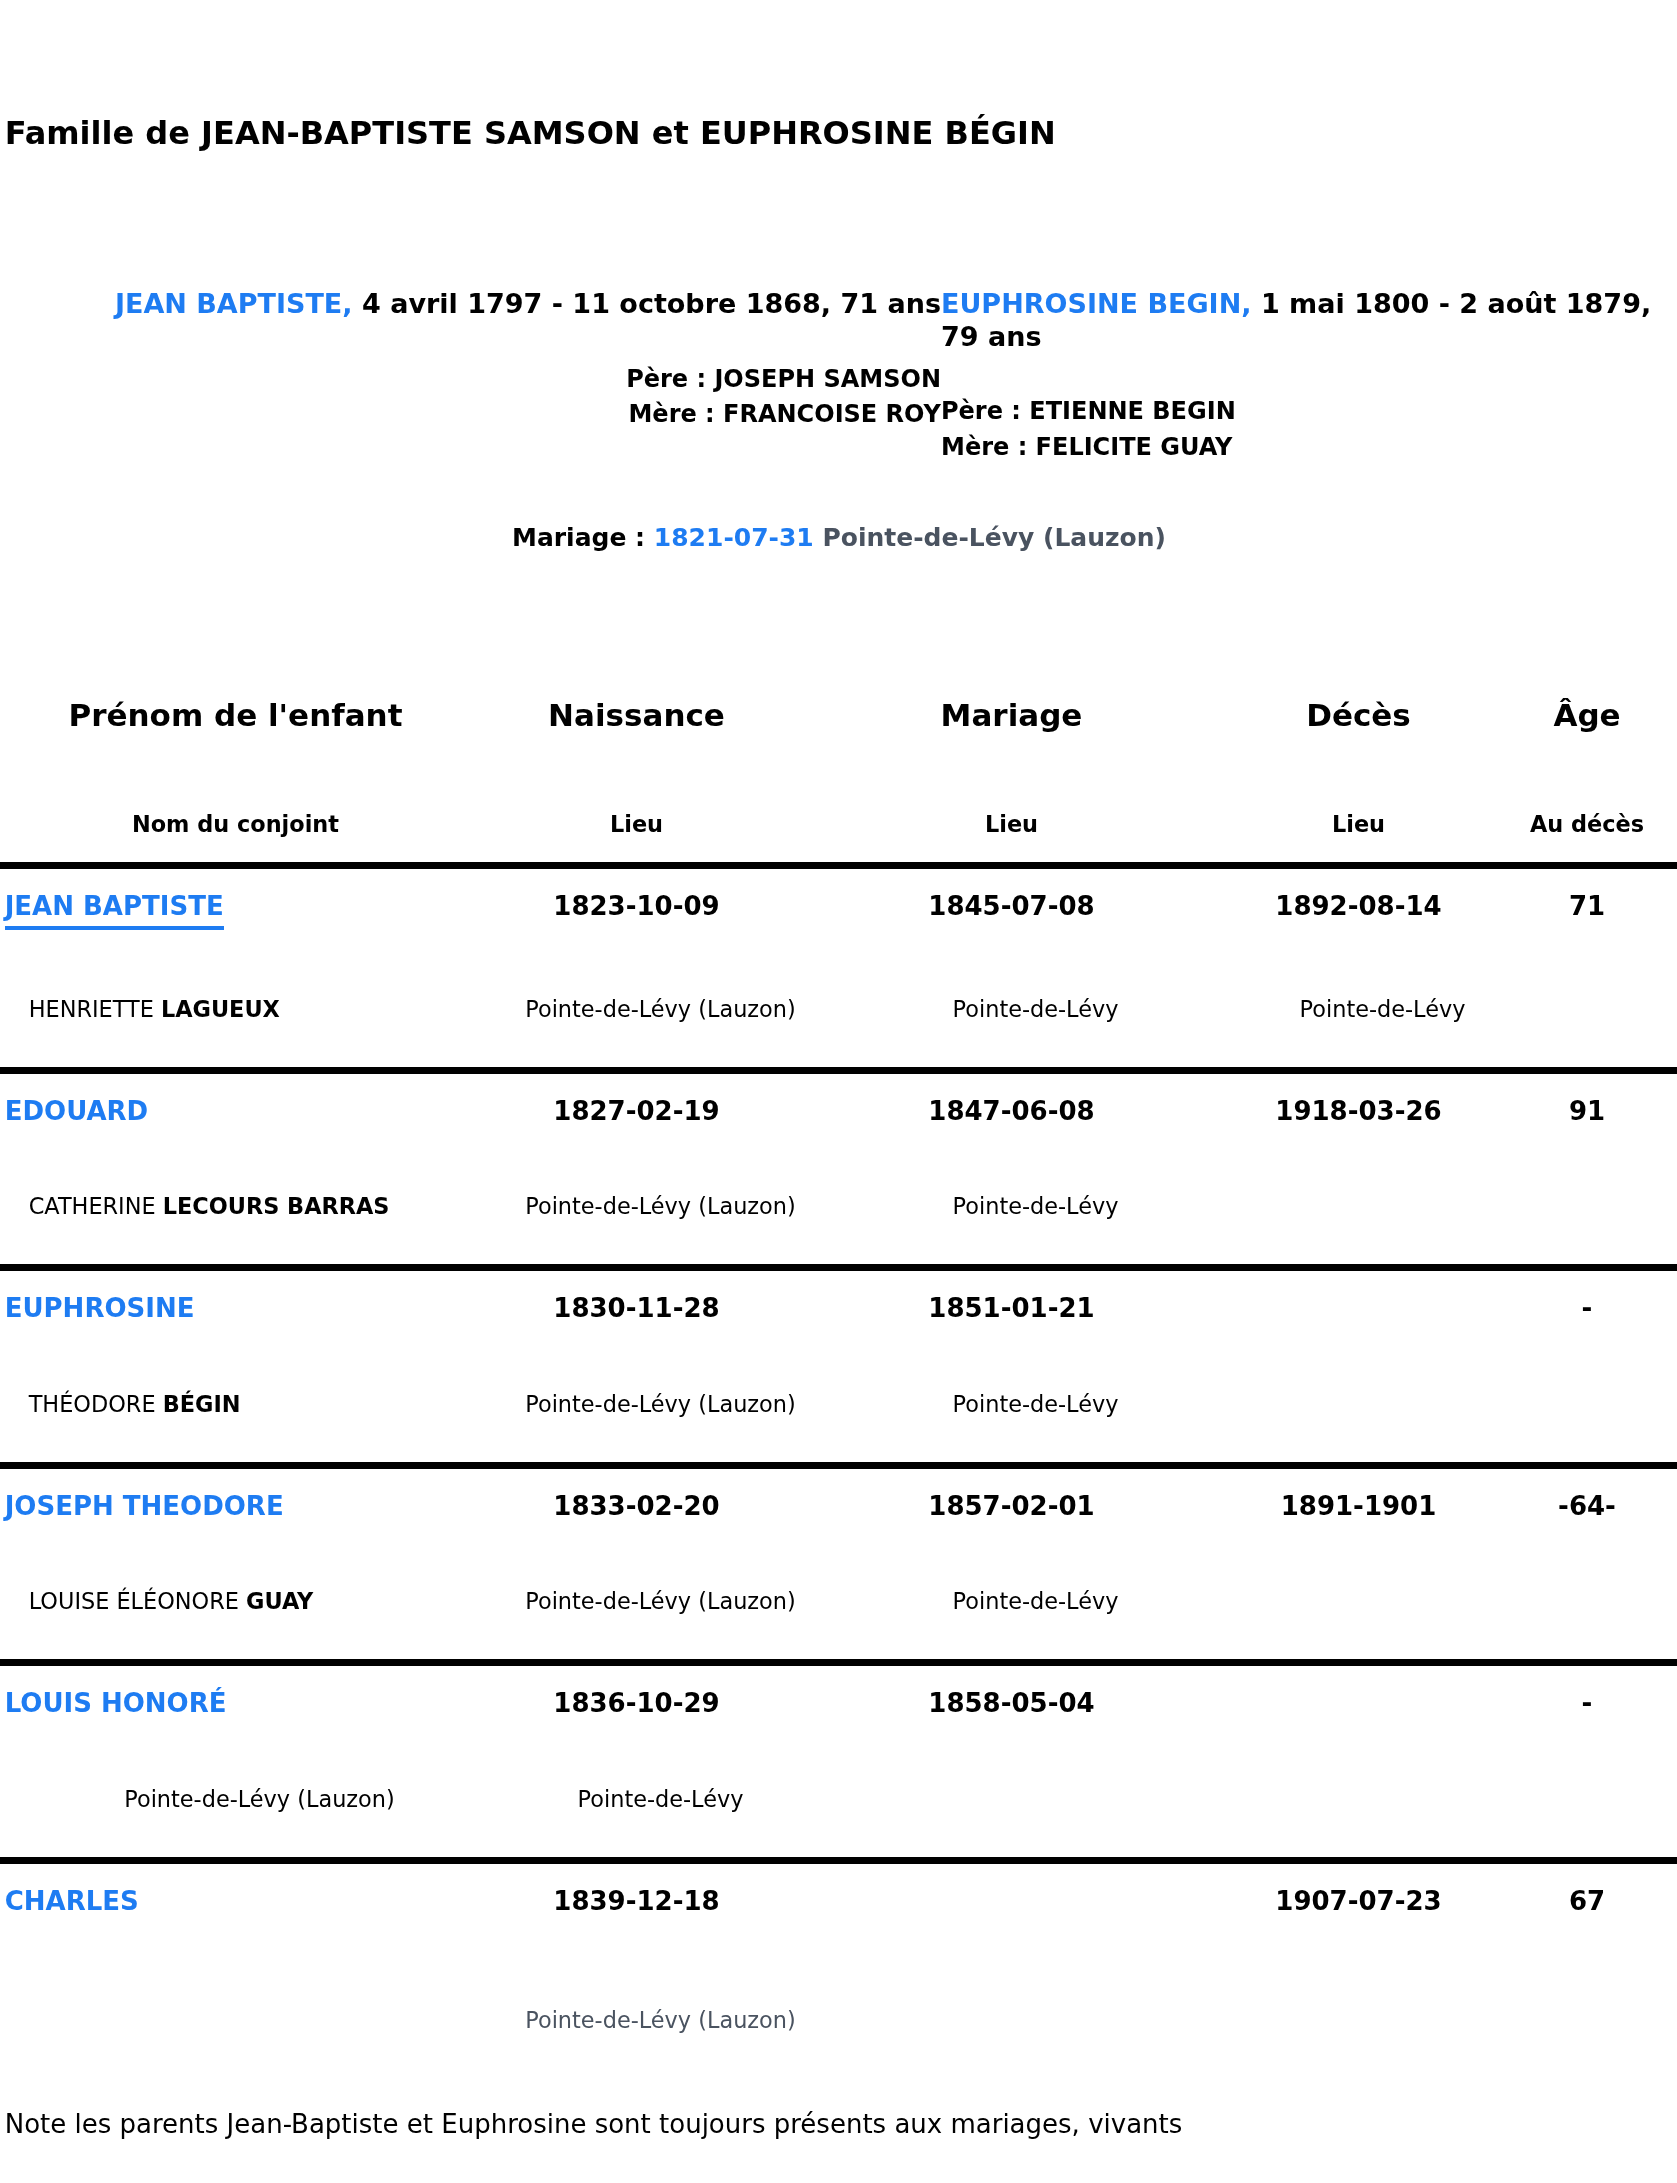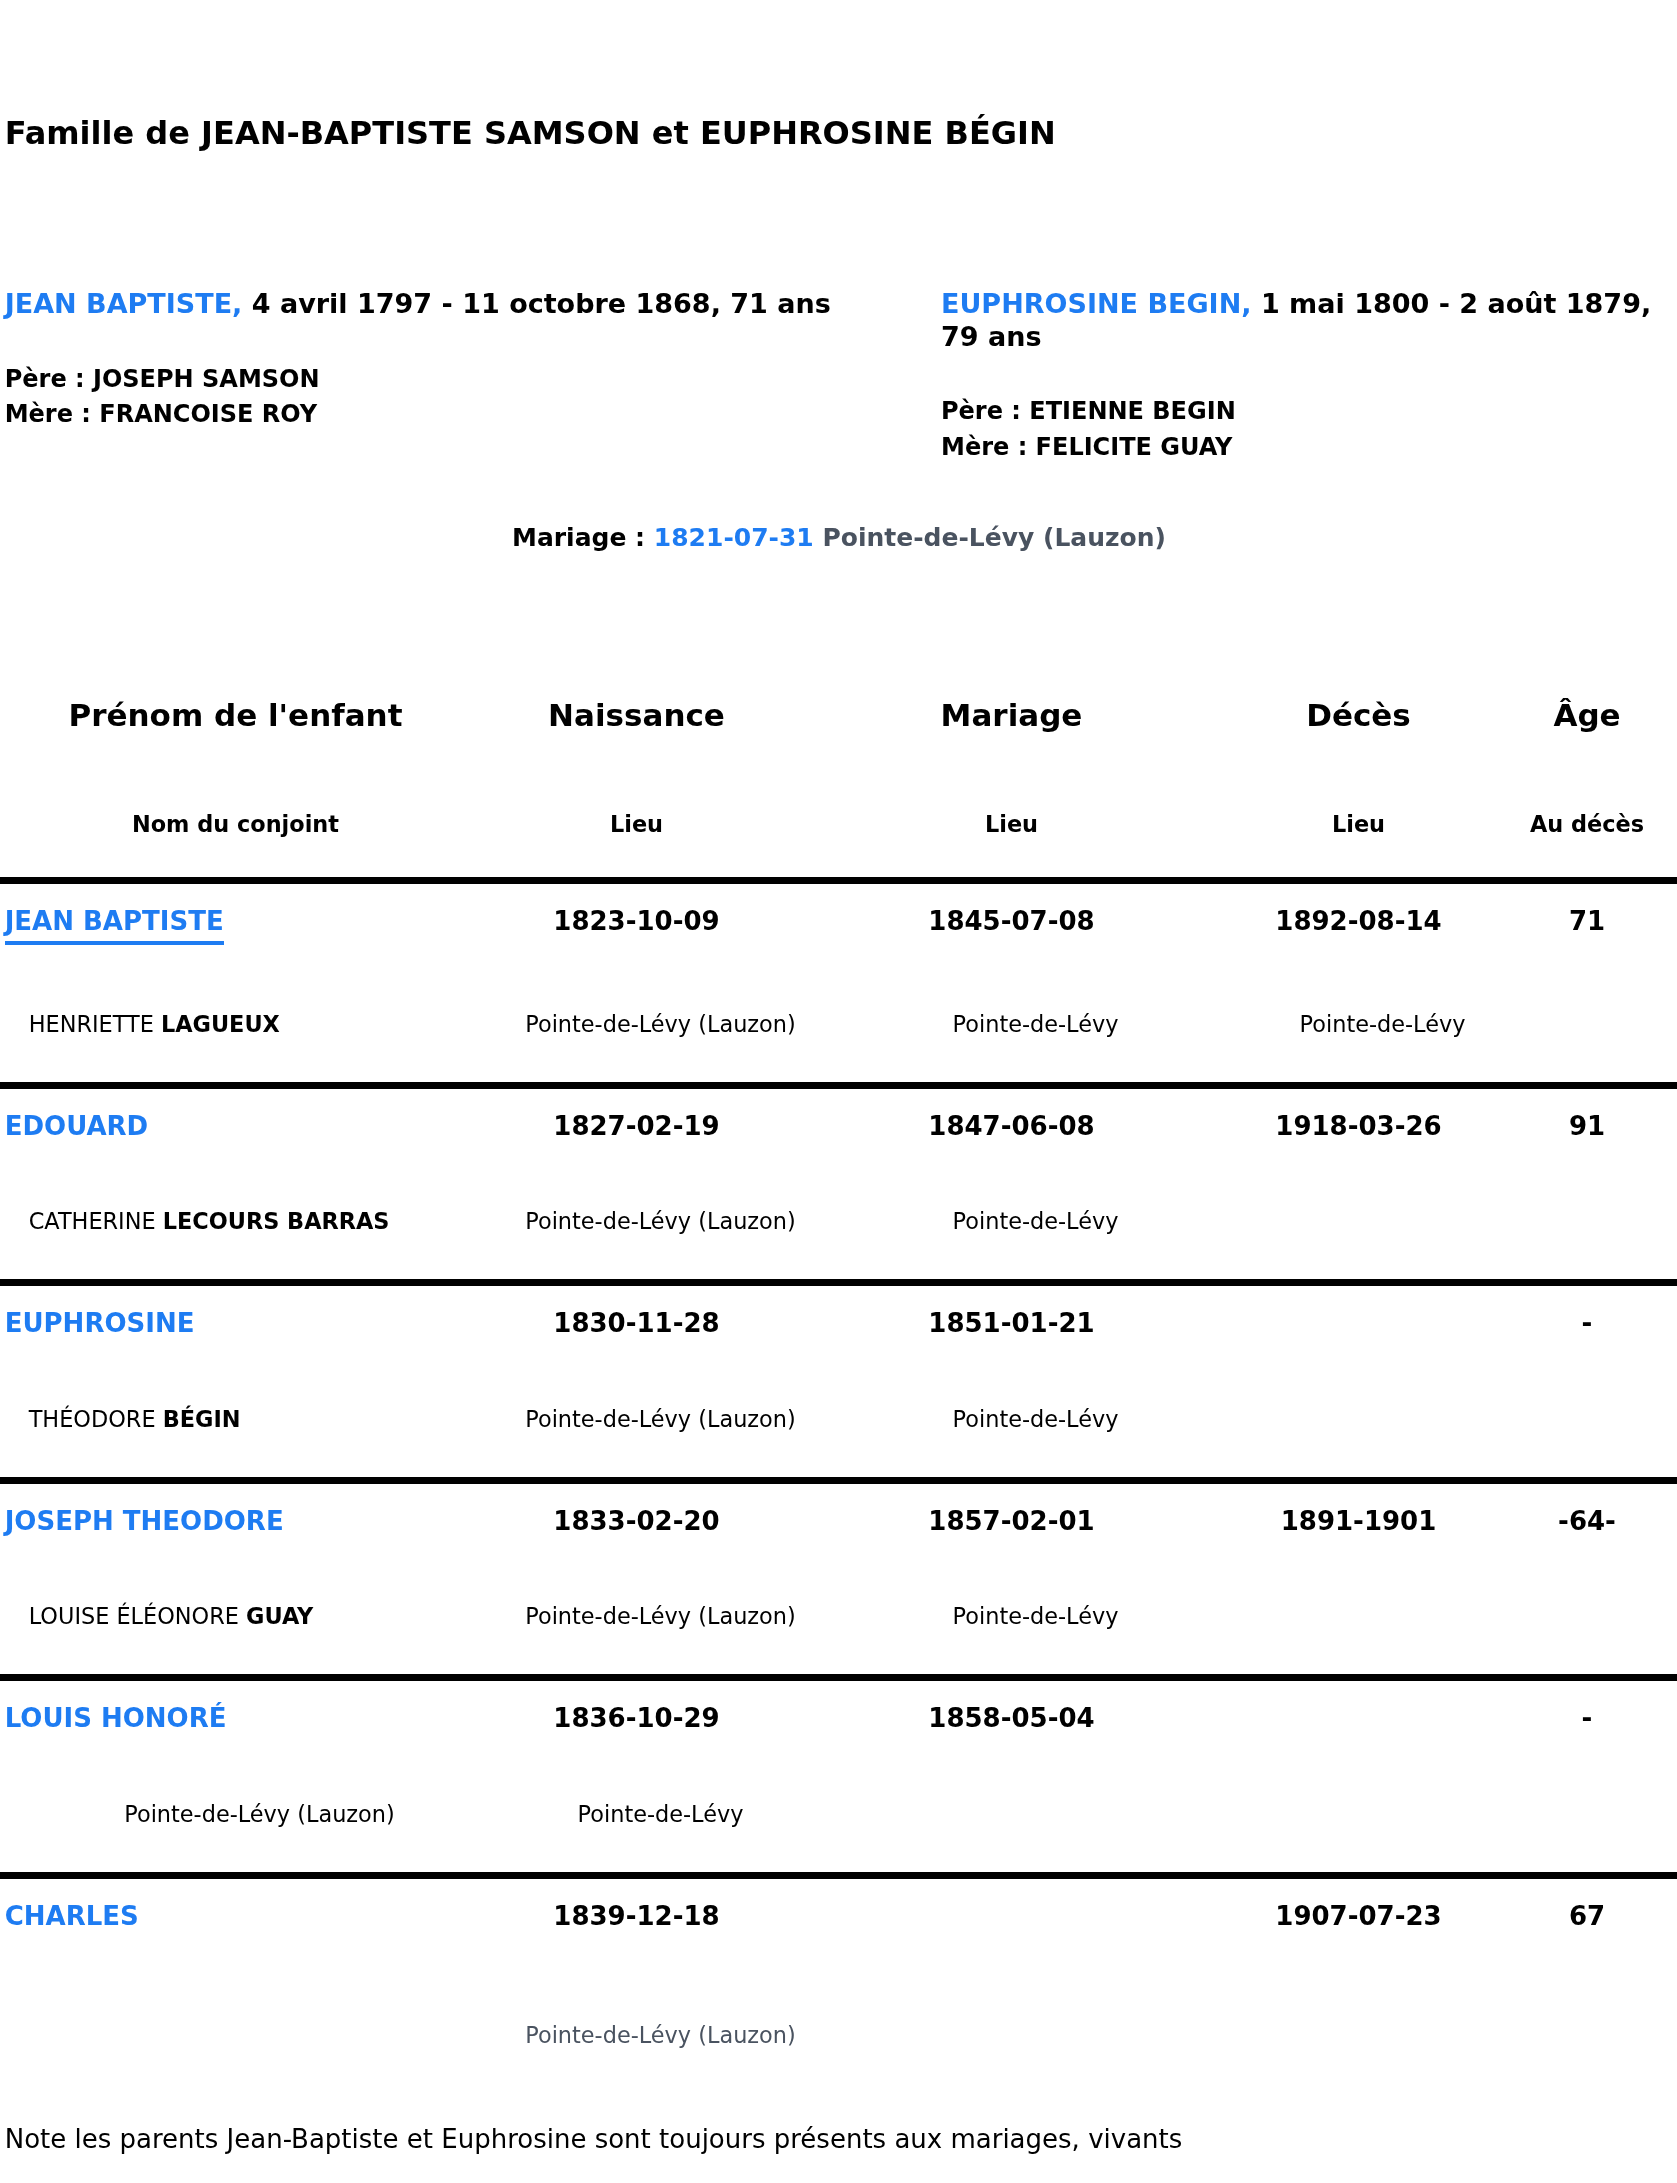--- a/index.html
+++ b/index.html
@@ -12,21 +12,21 @@
   .page { width:1678px; min-height:2183px; padding-top:116px; overflow:hidden; }
 
   .title {
     margin-left:4.7px;
     font-size:32px; font-weight:700; line-height:1.1;
   }
 
   
   .parents { display:flex; margin-top:137px; }
   .parent-col { }
-  .parent-col.left  { width:941px; padding-left:4.7px; }
+  .parent-col.left  { width:941px; padding-left:4.7px;text-align:right; }
   .parent-col.right { flex:1; }
   .parent-name-line { font-size:27px; font-weight:700; line-height:1.2; }
   .blue { color:#1e7cf2; }
   .parent-line { font-size:24px; font-weight:700; line-height:1.2; }
   .parent-line.father { margin-top:44px; }
   .parent-line.mother { margin-top:7px; }
 
   
   .marriage-line {
     margin-top:61px; text-align:center;
@@ -40,21 +40,21 @@
     grid-template-columns:471px 331px 419px 275px 182px;
   }
   .cell { text-align:center; }
   .cell.c1 { text-align:left; padding-left:4.7px; }
   .grid.centered .cell.c1 { text-align:center; padding-left:0; }
 
   .header-row1 { margin-top:144px; font-size:31px; font-weight:700; line-height:1.2; }
   .header-row2 { margin-top:77px; font-size:22.4px; font-weight:700; line-height:1.2; }
 
   .row { border-top:7px solid #000000; padding-top:21px; padding-bottom:44px; }
-  .rows { margin-top:39px; }
+  .rows { margin-top:24px; }
   .row .line1 { align-items:start; }
   .row .line1 .cell { font-size:26px; font-weight:700; line-height:1.25; }
   .row .child-name { color:#1e7cf2; }
   .row .child-name .u {
     display:inline-block;
     border-bottom:4.7px solid #1e7cf2;
     padding-bottom:3.7px;
   }
   .row .line2 { margin-top:65px; align-items:center;padding-left:24px; }
   .row .line2 .cell { font-size:22.4px; font-weight:400; line-height:1.25; }

